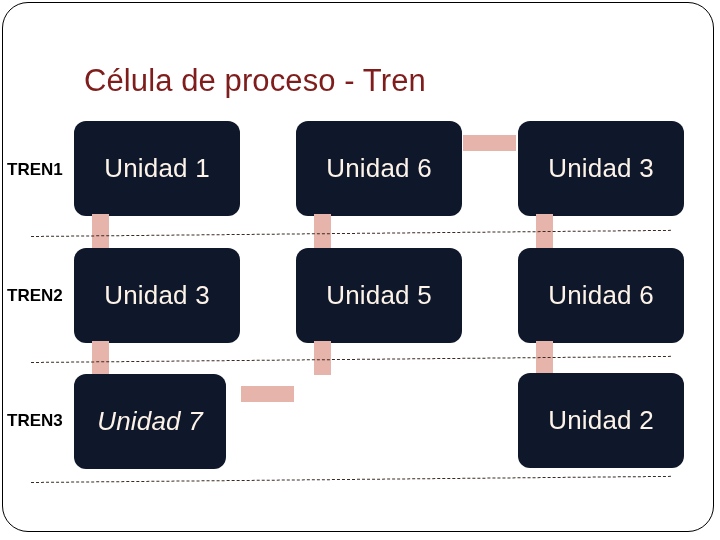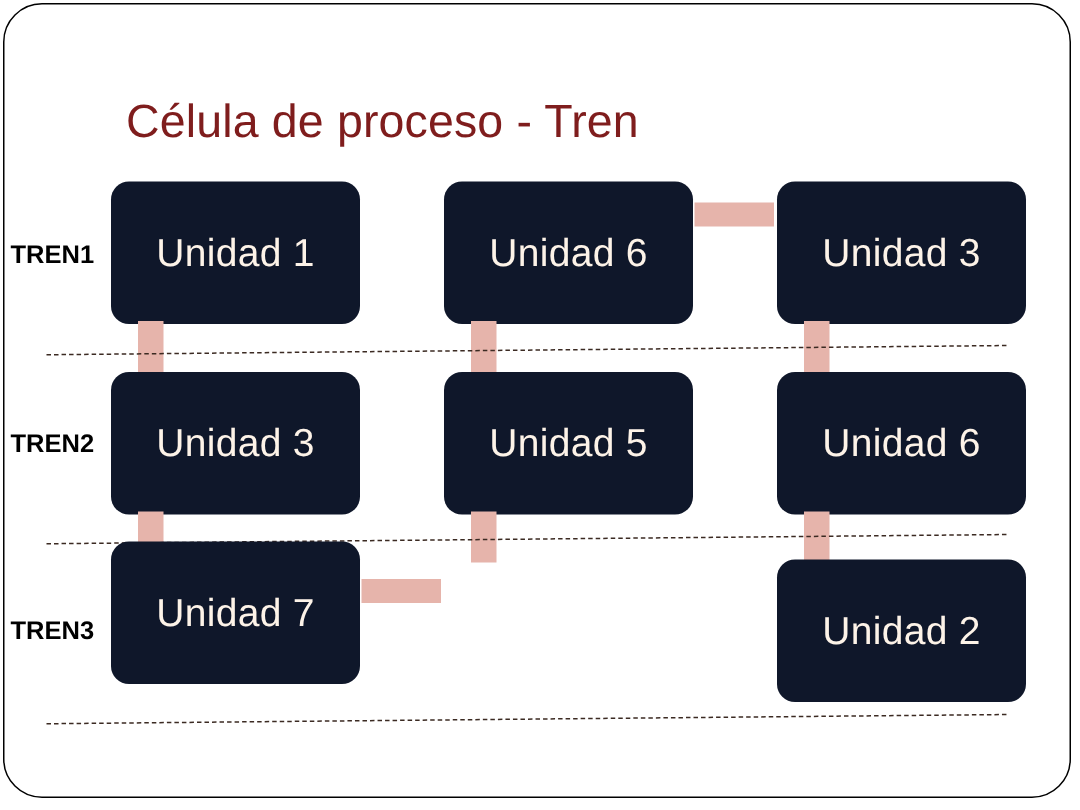--- a/index.html
+++ b/index.html
@@ -133,21 +133,21 @@
   <div class="unit" style="left:518px; top:248px; width:166px; height:95px;">Unidad 6</div>
 
   <div class="vconn" style="left:92px;  top:341px;"></div>
   <div class="vconn" style="left:314px; top:341px;"></div>
   <div class="vconn" style="left:536px; top:341px;"></div>
 
   <div class="train-line" style="left:31px; top:362px; width:640px; transform: rotate(-0.55deg);"></div>
 
   <div class="tren-label" style="left:7px; top:411px;">TREN3</div>
 
-  <div class="unit" style="left:74px; top:361px; width:166px; height:95px;">Unidad 7</div>
+  <div class="unit" style="left:74px; top:374px; width:152px; height:95px;font-style:italic;">Unidad 7</div>
 
 
   <div class="unit" style="left:518px; top:373px; width:166px; height:95px;">Unidad 2</div>
 
   <div class="hconn" style="left:241px; top:386px; width:53px;"></div>
 
   <div class="train-line" style="left:31px; top:482px; width:640px; transform: rotate(-0.55deg);"></div>
 
 </div>
 

